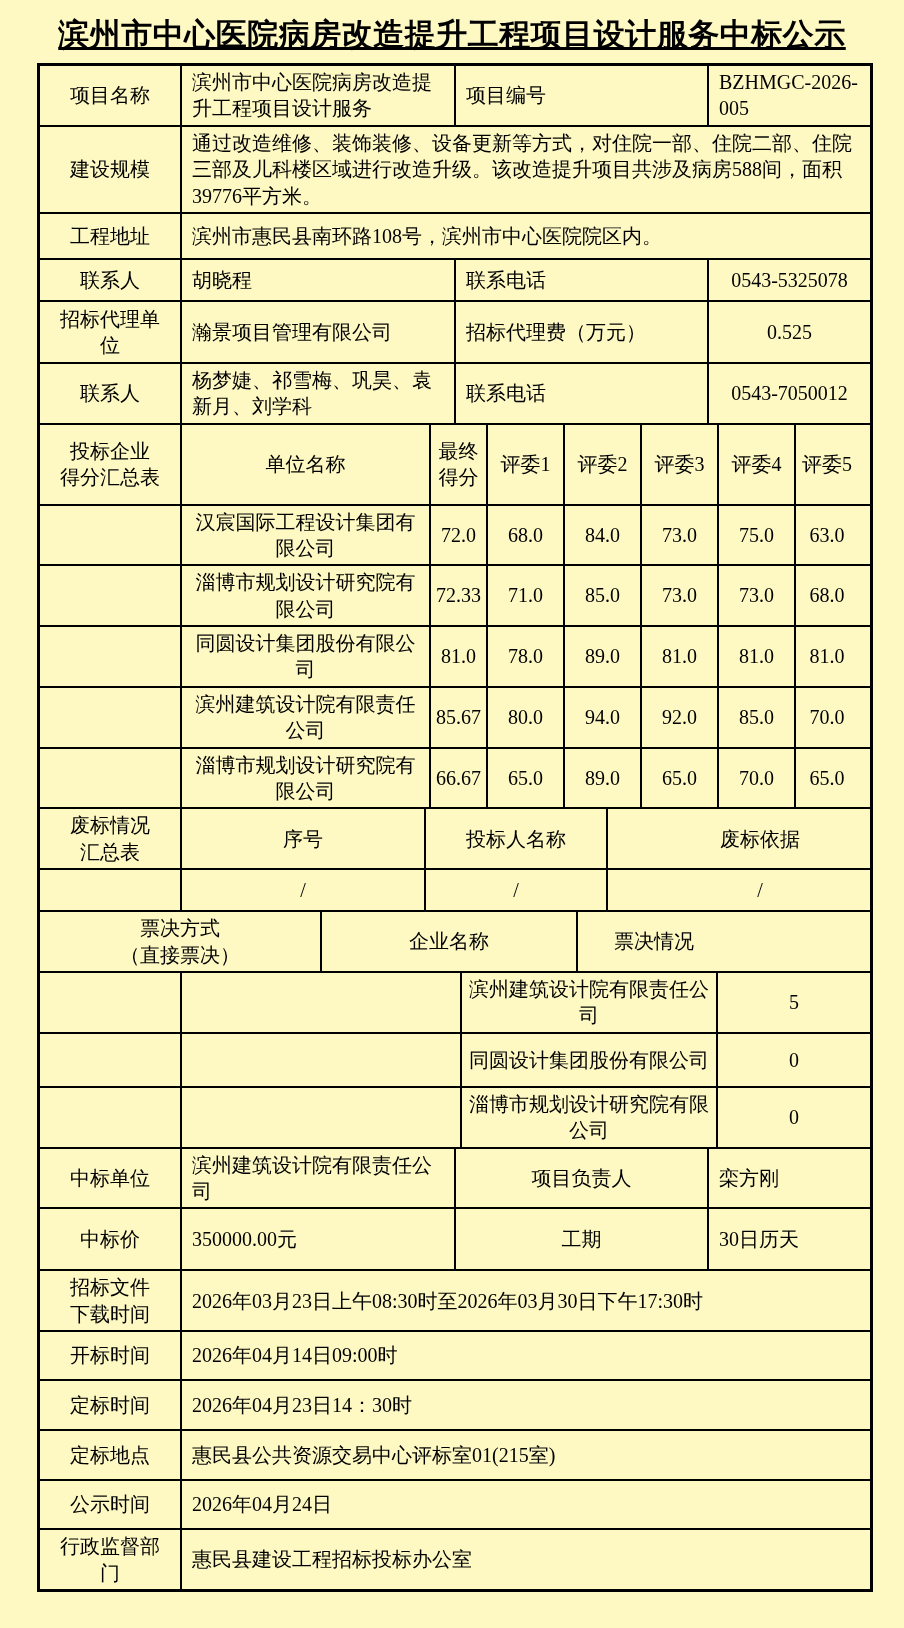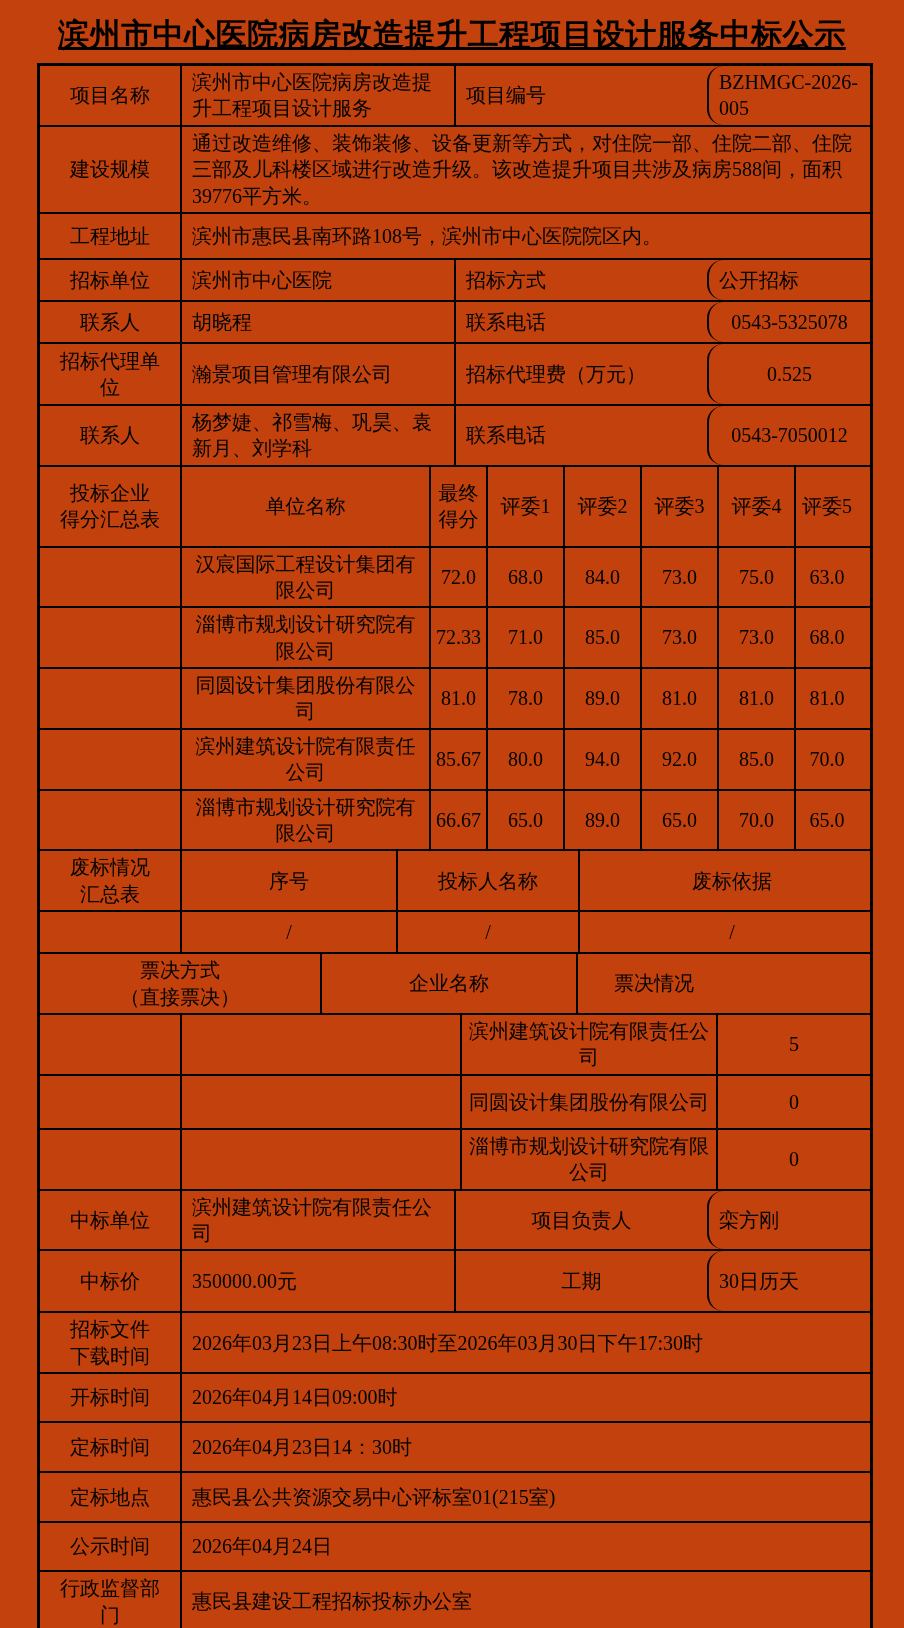--- a/index.html
+++ b/index.html
@@ -1,34 +1,34 @@
 <!DOCTYPE html>
 <html><head>
 <meta charset="utf-8">
 <style>
   html,body{margin:0;padding:0;background:#ffffff;color:#000;}
   body{font-family:"Liberation Serif","DejaVu Serif",serif;}
-  .page{width:904px;height:1628px;position:relative;overflow:hidden;background:#c2410c;}
+  .page{width:904px;height:1628px;position:relative;overflow:hidden;background:#fef9c3;}
   .title{margin:14px 18px 7px 18px;text-align:center;font-size:31px;font-weight:bold;
          text-decoration:underline;letter-spacing:0.5px;white-space:nowrap;}
   .tbl{width:830px;margin-left:37px;border:3px solid #000;}
   .row{display:flex;align-items:stretch;}
   .row + .row{border-top:2px solid #000;}
   .cell{box-sizing:border-box;flex:0 0 auto;display:flex;align-items:center;justify-content:center;
         text-align:center;padding:3px 6px;font-size:20px;line-height:1.32;}
   .cell + .cell{border-left:2px solid #000;}
   .left{justify-content:flex-start;text-align:left;padding-left:10px;}
   .pre{white-space:pre-line;}
   
   .w-label{width:140px;text-align:center;}
-  .w-a2{width:274px;} .w-a3{width:253px;} .w-a4{width:163px;border-radius:16px;}
+  .w-a2{width:274px;} .w-a3{width:253px;} .w-a4{width:163px;}
   .w-wide{width:690px;}
   .w-s2{width:249px;} .w-s3{width:57px;padding:13px 2px;}
   .w-j{width:77px;} .w-jl{width:64px;}
-  .w-r2{width:216px;text-align:right;} .w-r3{width:182px;} .w-r4{width:306px;}
+  .w-r2{width:244px;text-align:right;} .w-r3{width:182px;} .w-r4{width:306px;}
   .w-v2{width:280px;} .w-v3{width:256px;} .w-v4{width:154px;}
 </style>
 </head>
 <body>
 
 <div class="page">
   <div class="title">滨州市中心医院病房改造提升工程项目设计服务中标公示</div>
 
   <div class="tbl">
 
@@ -42,26 +42,20 @@
     <div class="row" style="min-height:78px">
       <div class="cell w-label pre">建设规模</div>
       <div class="cell w-wide left">通过改造维修、装饰装修、设备更新等方式，对住院一部、住院二部、住院三部及儿科楼区域进行改造升级。该改造提升项目共涉及病房588间，面积39776平方米。</div>
     </div>
 
     <div class="row" style="min-height:44px">
       <div class="cell w-label pre">工程地址</div>
       <div class="cell w-wide left">滨州市惠民县南环路108号，滨州市中心医院院区内。</div>
     </div>
 
-    <div class="row" style="min-height:40px">
-      <div class="cell w-label pre">招标单位</div>
-      <div class="cell w-a2 left">滨州市中心医院</div>
-      <div class="cell w-a3 left">招标方式</div>
-      <div class="cell w-a4 left">公开招标</div>
-    </div>
 
     <div class="row" style="min-height:40px">
       <div class="cell w-label pre">联系人</div>
       <div class="cell w-a2 left">胡晓程</div>
       <div class="cell w-a3 left">联系电话</div>
       <div class="cell w-a4">0543-5325078</div>
     </div>
 
     <div class="row" style="min-height:60px">
       <div class="cell w-label pre">招标代理单

